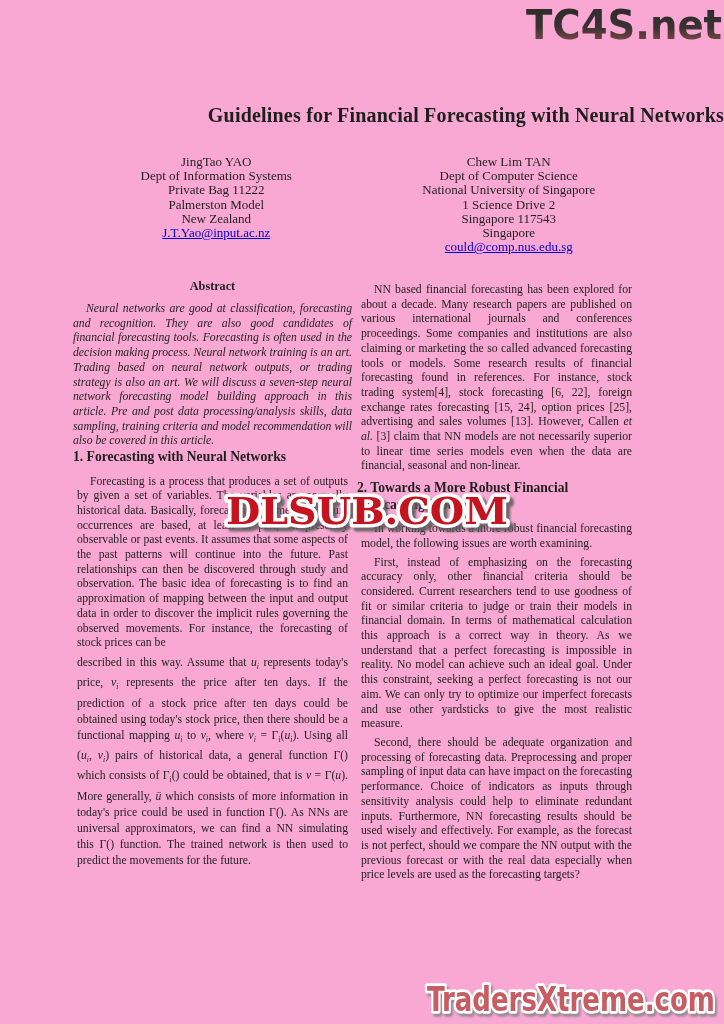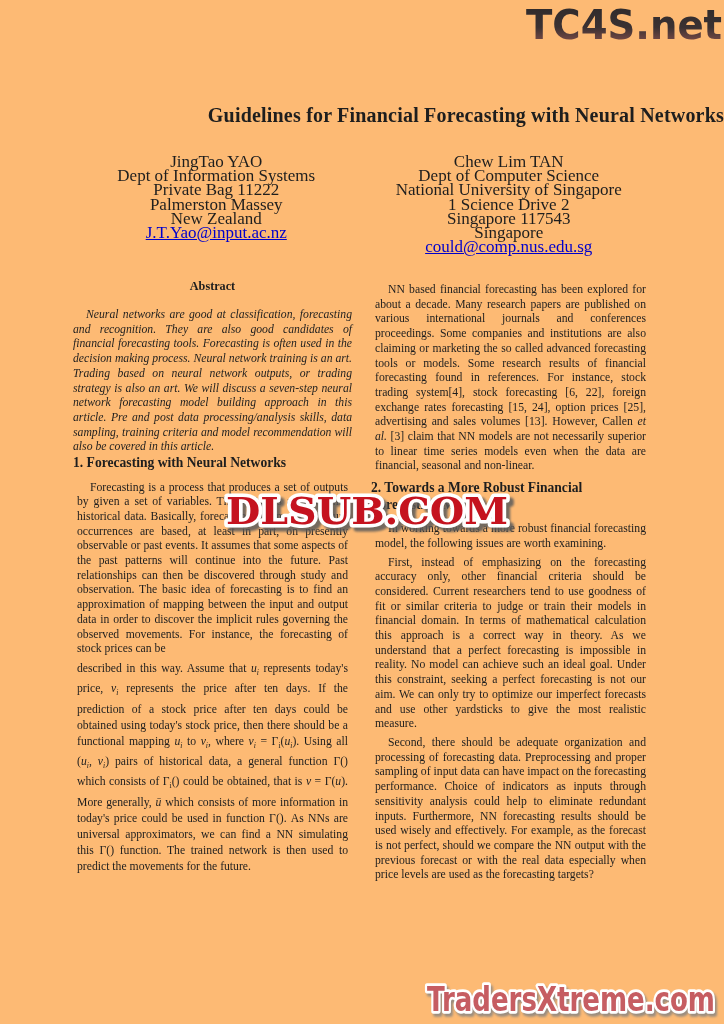--- a/index.html
+++ b/index.html
@@ -1,35 +1,35 @@
 <!DOCTYPE html>
 <html><head>
 <meta charset="utf-8">
 <style>
   html,body { margin:0; padding:0; background:#ffffff; }
   .page {
-    position:relative; width:724px; height:1024px; background:#fdba74;
+    position:relative; width:724px; height:1024px; background:#f9a8d4;
     overflow:hidden; color:#1e1e1e;
     font-family:"Liberation Serif","DejaVu Serif",serif;
   }
   .title {
     position:absolute; top:104px; left:0; right:0;
     text-align:right; font-size:20px; font-weight:bold; letter-spacing:0.2px;
   }
   .authors { position:absolute; top:155px; left:70px; right:69px; display:flex; }
-  .author { flex:1; text-align:center; font-size:17px; line-height:14.2px; }
+  .author { flex:1; text-align:center; font-size:13px; line-height:14.2px; }
   .author a.email { color:#0000cc; text-decoration:underline; cursor:pointer; }
 
-  .cols { position:absolute; top:279px; left:73px; width:577px; display:flex; gap:19px; }
+  .cols { position:absolute; top:279px; left:73px; width:577px; display:flex; gap:5px; }
   .col { width:279px; }
 
   .abs-head { text-align:center; font-weight:bold; font-size:12.2px; line-height:15px; }
   p.body { margin:4px; font-size:11.7px; line-height:14.7px; text-align:justify; }
   p.abstract {
-    margin:14px 0 0 0; font-style:italic; font-size:11.7px; line-height:14.7px;
+    margin:8px 0 0 0; font-style:italic; font-size:11.7px; line-height:14.7px;
     text-align:justify; text-indent:13px;
   }
   .indent { text-indent:13px; }
   h2.sec { margin:12px 0 9px 0; font-size:13.6px; line-height:16.5px; font-weight:bold; }
   p.math { line-height:16px; }
   sub { font-size:66%; }
 
   .wm { position:absolute; z-index:5; pointer-events:none; }
   #wm-tc4s   { left:524px; top:3px; }
   #wm-dlsub  { left:218px; top:483px; }
@@ -51,21 +51,21 @@
     <text x="2" y="36" font-family="DejaVu Sans, sans-serif" font-weight="bold" font-size="40" textLength="196" lengthAdjust="spacingAndGlyphs" fill="url(#tcg)">TC4S.net</text>
   </svg>
 
   <div class="title">Guidelines for Financial Forecasting with Neural Networks</div>
 
   <div class="authors">
     <div class="author">
       <div>JingTao YAO</div>
       <div>Dept of Information Systems</div>
       <div>Private Bag 11222</div>
-      <div>Palmerston Massey</div>
+      <div>Palmerston Model</div>
       <div>New Zealand</div>
       <div><a class="email" href="#">J.T.Yao@input.ac.nz</a></div>
     </div>
     <div class="author">
       <div>Chew Lim TAN</div>
       <div>Dept of Computer Science</div>
       <div>National University of Singapore</div>
       <div>1 Science Drive 2</div>
       <div>Singapore 117543</div>
       <div>Singapore</div>

